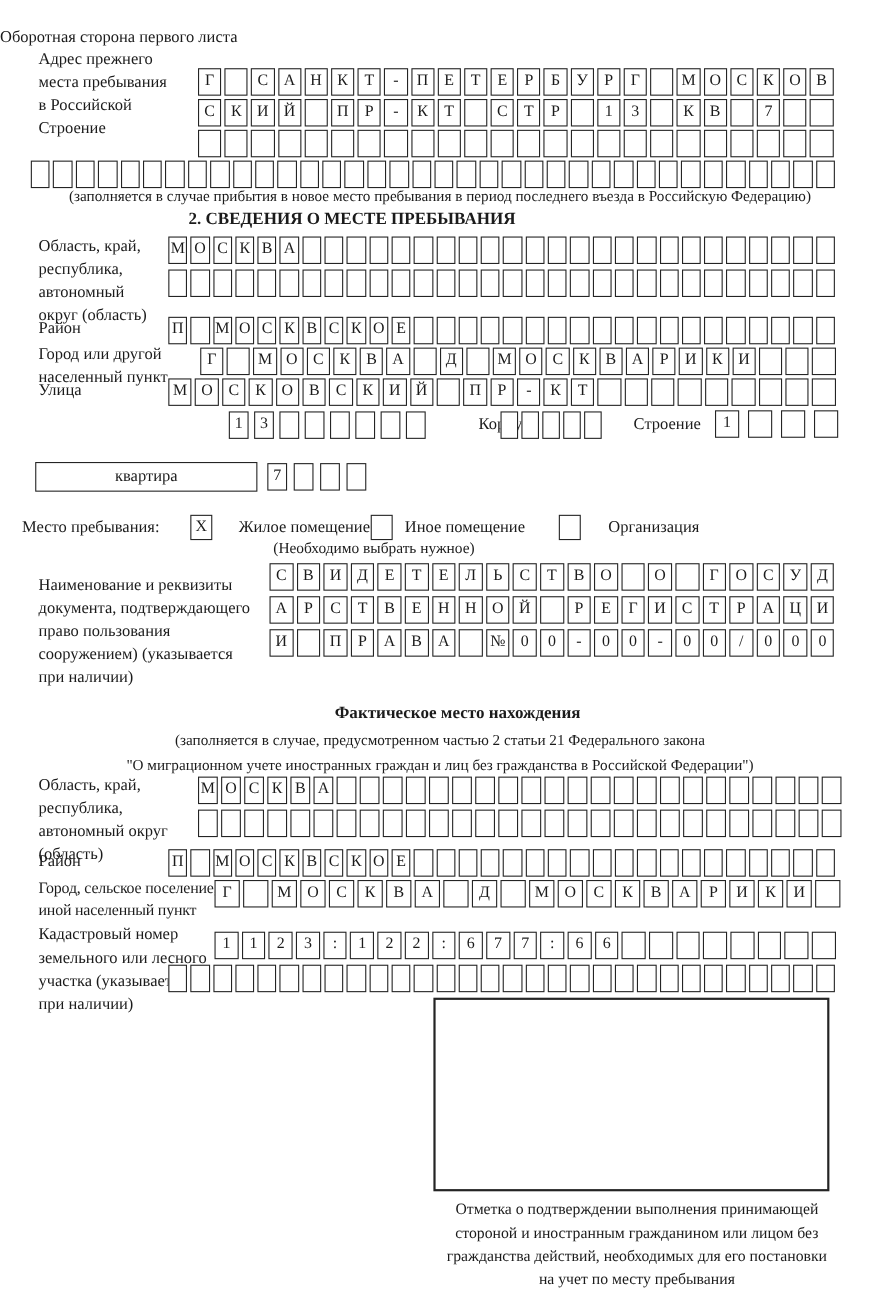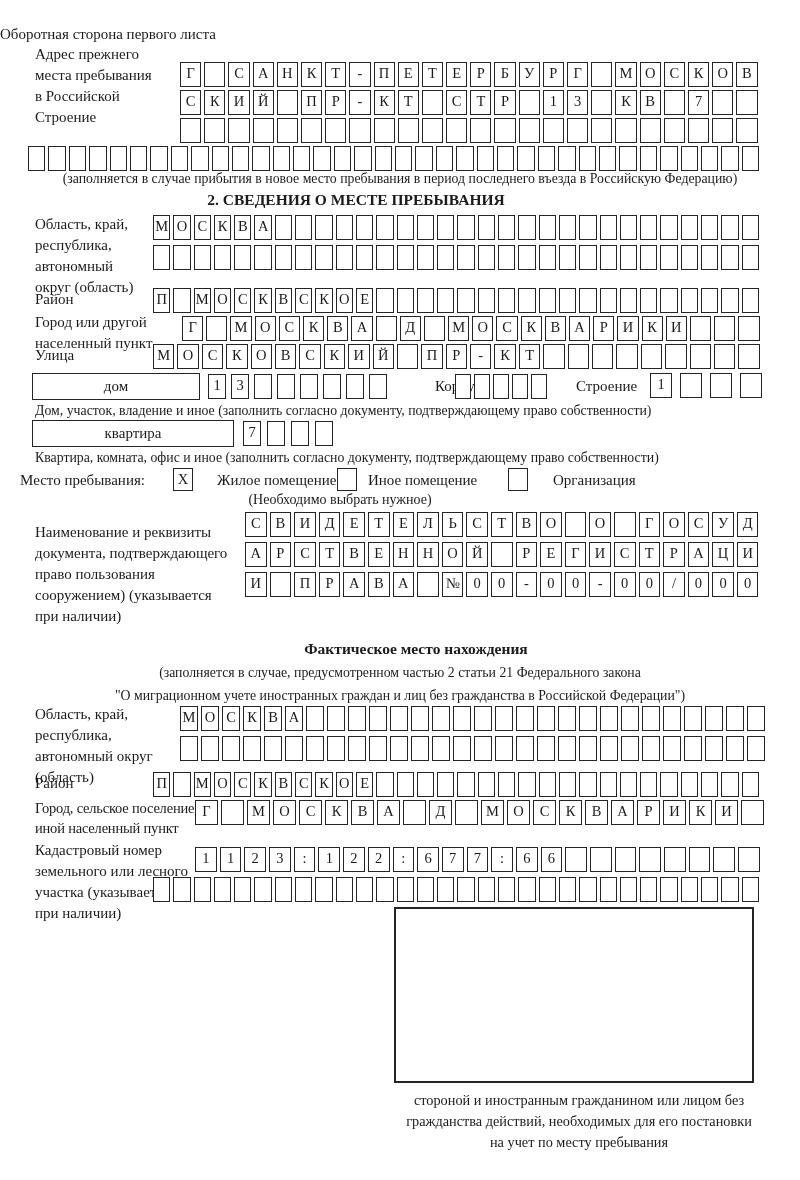--- a/index.html
+++ b/index.html
@@ -159,21 +159,21 @@
       <span class="cell"></span>
       <span class="cell"></span>
       <span class="cell"></span>
       <span class="cell"></span>
       <span class="cell"></span>
       <span class="cell"></span>
       <span class="cell"></span>
     </div>
   <div class="abs cap center" style="left:0;top:171px;width:800px;">(заполняется в случае прибытия в новое место пребывания в период последнего въезда в Российскую Федерацию)</div>
 
-  <div class="abs title" style="left:0;top:191px;width:640px;padding-left:36px;">2. СВЕДЕНИЯ О МЕСТЕ ПРЕБЫВАНИЯ</div>
+  <div class="abs title" style="left:0;top:191px;width:640px;">2. СВЕДЕНИЯ О МЕСТЕ ПРЕБЫВАНИЯ</div>
 
   <div class="abs lbl" style="left:35px;top:214px;width:118px;">
     <div>Область, край,</div>
     <div>республика,</div>
     <div>автономный</div>
     <div>округ (область)</div>
   </div>
   <div class="abs grid cw173" style="left:153px;top:215px;">
       <span class="cell">М</span>
       <span class="cell">О</span>
@@ -326,21 +326,20 @@
       <span class="cell"></span>
       <span class="cell"></span>
       <span class="cell"></span>
       <span class="cell"></span>
       <span class="cell"></span>
       <span class="cell"></span>
       <span class="cell"></span>
       <span class="cell"></span>
     </div>
 
-  <div class="abs wbox" style="left:32px;top:373px;width:168px;">дом</div>
   <div class="abs grid cw18 gap5" style="left:208px;top:374px;">
       <span class="cell">1</span>
       <span class="cell">3</span>
       <span class="cell"></span>
       <span class="cell"></span>
       <span class="cell"></span>
       <span class="cell"></span>
       <span class="cell"></span>
       <span class="cell"></span>
     </div>
@@ -352,30 +351,28 @@
       <span class="cell"></span>
       <span class="cell"></span>
     </div>
   <div class="abs lbl" style="left:576px;top:376px;">Строение</div>
   <div class="abs grid cw22 gap8" style="left:650px;top:373px;">
       <span class="cell">1</span>
       <span class="cell"></span>
       <span class="cell"></span>
       <span class="cell"></span>
     </div>
-  <div class="abs cap" style="left:35px;top:403px;width:760px;">Дом, участок, владение и иное (заполнить согласно документу, подтверждающему право собственности)</div>
 
   <div class="abs wbox" style="left:32px;top:420px;width:202px;">квартира</div>
   <div class="abs grid cw18 gap6" style="left:243px;top:421px;">
       <span class="cell">7</span>
       <span class="cell"></span>
       <span class="cell"></span>
       <span class="cell"></span>
     </div>
-  <div class="abs cap" style="left:35px;top:450px;width:760px;">Квартира, комната, офис и иное (заполнить согласно документу, подтверждающему право собственности)</div>
 
   <div class="abs lbl" style="left:20px;top:470px;">Место пребывания:</div>
   <div class="abs chk" style="left:173px;top:468px;">X</div>
   <div class="abs lbl" style="left:203px;top:470px;margin-left:14px;">Жилое помещение</div>
   <div class="abs chk" style="left:337px;top:468px;"></div>
   <div class="abs lbl" style="left:368px;top:470px;">Иное помещение</div>
   <div class="abs chk" style="left:508px;top:468px;"></div>
   <div class="abs lbl" style="left:553px;top:470px;">Организация</div>
   <div class="abs center" style="left:190px;top:492px;width:300px;font-size:14px;">(Необходимо выбрать нужное)</div>
 
@@ -649,18 +646,19 @@
       <span class="cell"></span>
       <span class="cell"></span>
       <span class="cell"></span>
       <span class="cell"></span>
       <span class="cell"></span>
       <span class="cell"></span>
     </div>
 
   <div class="abs stamp" style="left:394px;top:907px;width:360px;height:176px;"></div>
   <div class="abs" style="left:383px;top:1090px;width:392px;">
+    <div class="capline">Отметка о подтверждении выполнения принимающей</div>
     <div class="capline">стороной и иностранным гражданином или лицом без</div>
     <div class="capline">гражданства действий, необходимых для его постановки</div>
     <div class="capline">на учет по месту пребывания</div>
   </div>
 
 </div>
 
 </body></html>

